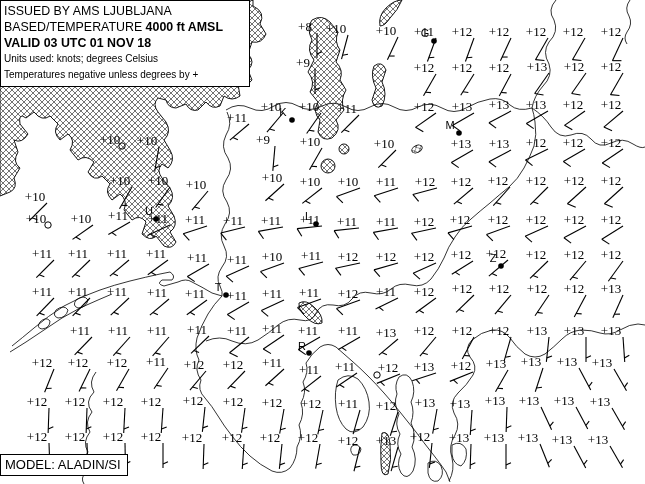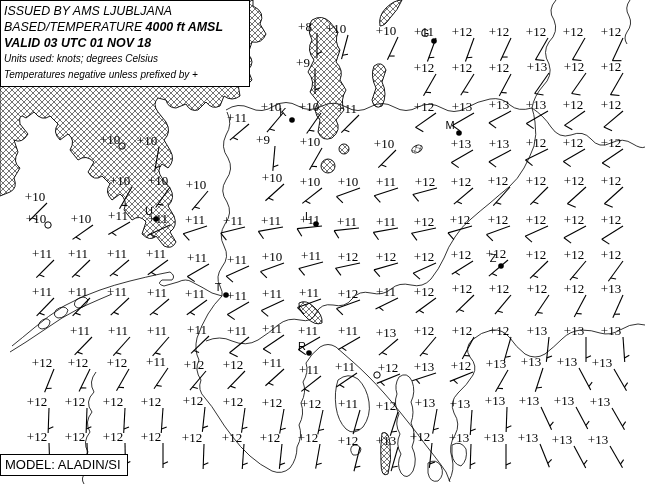--- a/index.html
+++ b/index.html
@@ -1,20 +1,20 @@
 <!DOCTYPE html>
 <html><head>
 <meta charset="utf-8">
 <style>
   html,body{margin:0;padding:0;background:#fff;}
   .screen{position:relative;width:645px;height:484px;background:#ffffff;overflow:hidden;
           font-family:"Liberation Sans",sans-serif;color:#000;}
   svg{position:absolute;left:0;top:0;}
   .hdr{position:absolute;left:0;top:0;width:242px;background:#fff;border:1px solid #000;
-       padding:2px 3px 3px 3px;font-size:12.4px;line-height:16.1px;font-style:italic;}
+       padding:2px 3px 3px 3px;font-size:12.4px;line-height:16.1px;}
   .hdr .hline{white-space:nowrap;}
   .hdr .small{font-size:10px;}
   .hdr b{font-weight:bold;margin-top:40px;}
   .ftr{position:absolute;left:0;top:454px;background:#fff;border:1px solid #000;
        padding:2px 6px 3px 4px;font-size:13px;white-space:nowrap;}
 </style>
 </head>
 <body>
 
 <div class="screen">
@@ -897,17 +897,17 @@
           <circle cx="309" cy="353" r="2.8" fill="#000"></circle>
         </g>
       </g>
   </svg>
 
   <div class="hdr">
     <div class="hline">ISSUED BY AMS LJUBLJANA</div>
     <div class="hline"><span>BASED/TEMPERATURE </span><b>4000 ft AMSL</b></div>
     <div class="hline"><b>VALID 03 UTC 01 NOV 18</b></div>
     <div class="hline small">Units used: knots; degrees Celsius</div>
-    <div class="hline small">Temperatures negative unless prefixed by +</div>
+    <div class="hline small">Temperatures negative unless degrees by +</div>
   </div>
 
   <div class="ftr">MODEL: ALADIN/SI</div>
 </div>
 
 </body></html>

